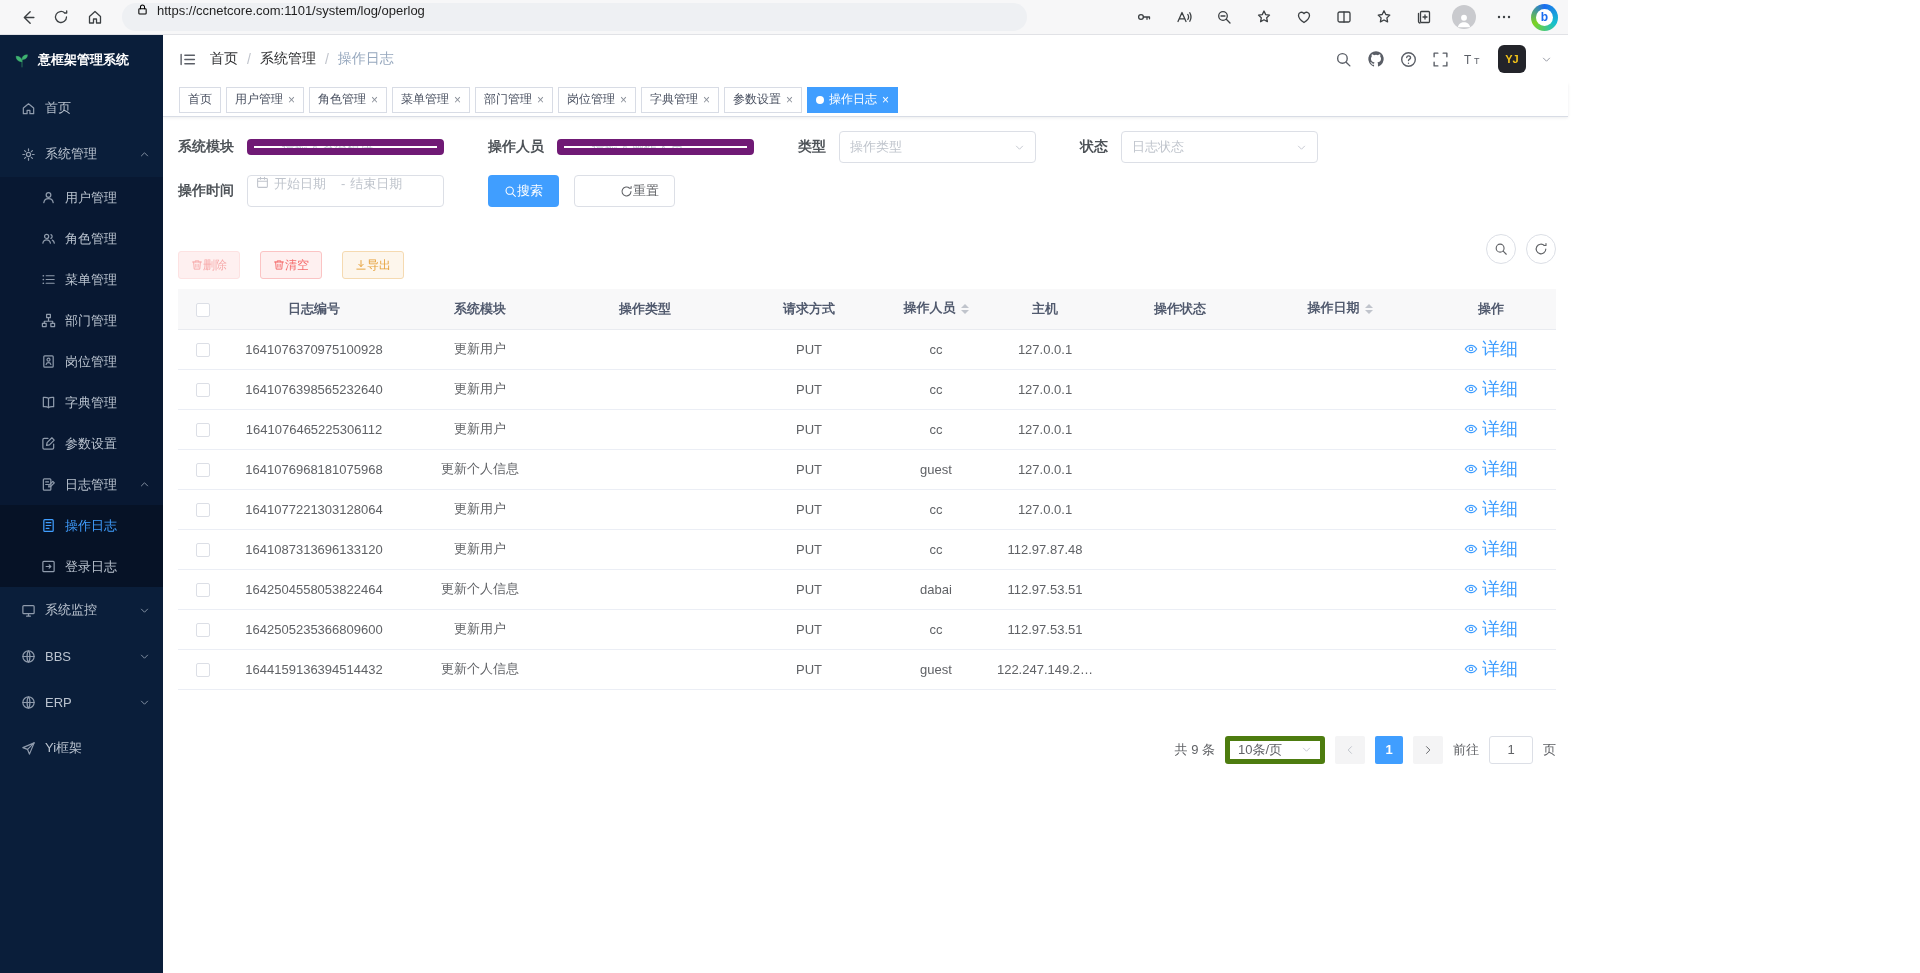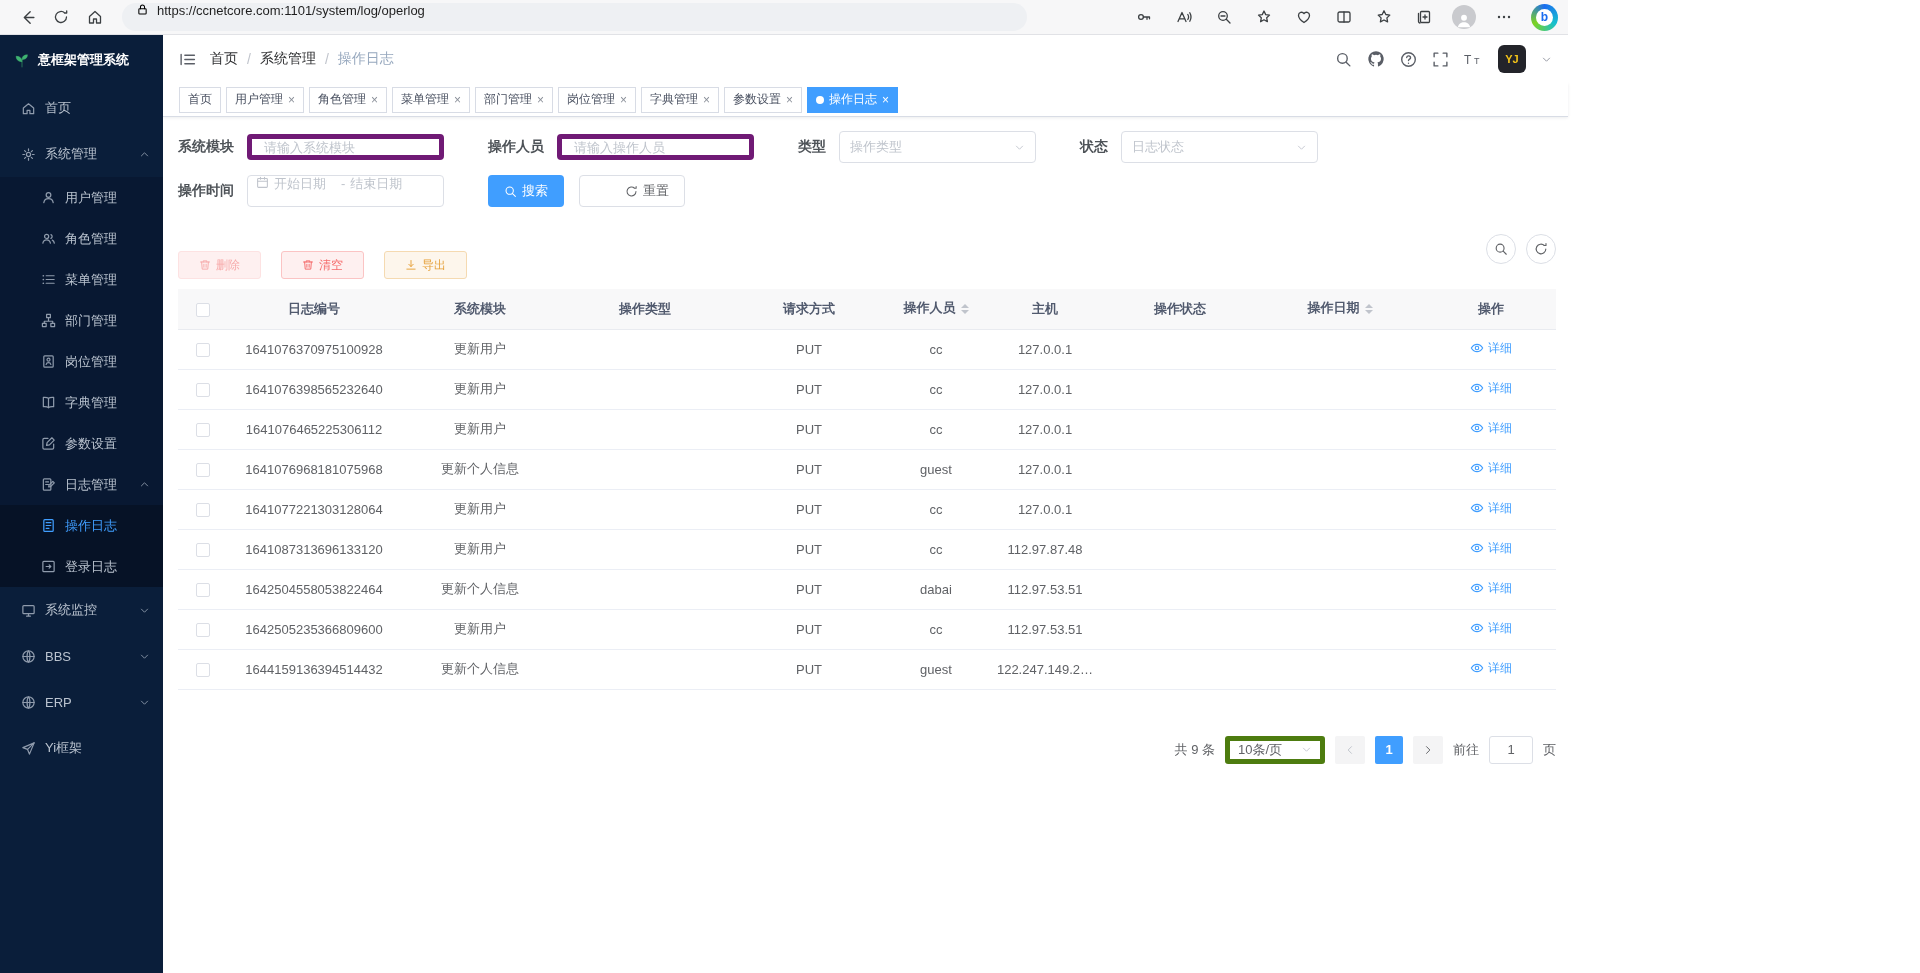--- a/index.html
+++ b/index.html
@@ -44,50 +44,50 @@
   .tab .x { font-size:12px; color:#8a8f99; line-height:1; }
   .tab.active { background:#409eff; border-color:#409eff; color:#fff; }
   .tab.active .x { color:#fff; }
   .tab .dot { width:8px; height:8px; border-radius:50%; background:#fff; display:inline-block; }
 
   
   .content { padding:14px 0 0 15px; width:1393px; }
   .frow { display:flex; align-items:center; margin-bottom:12px; }
   .fgroup { display:flex; align-items:center; margin-right:44px; }
   .flabel { font-size:14px; font-weight:700; color:#4e5358; margin-right:13px; white-space:nowrap; }
-  .tinput { width:197px; height:26px; border:5px solid #701a75; border-radius:4px; padding:0 12px; font-size:13px; color:#606266; outline:none; background:#fff; }
+  .tinput { width:197px; height:16px; border:7px solid #701a75; border-radius:4px; padding:0 28px; font-size:13px; color:#606266; outline:none; background:#fff; }
   .tinput::placeholder { color:#bfc4cc; }
   .fselect { width:197px; height:32px; border:1px solid #dcdfe6; border-radius:4px; display:flex; align-items:center; justify-content:space-between; padding:0 10px; font-size:13px; color:#bfc4cc; background:#fff; cursor:pointer; }
   .fselect .sc { color:#c0c4cc; display:flex; }
   .daterange { width:197px; height:32px; border:1px solid #dcdfe6; border-radius:4px; display:flex; align-items:flex-start; padding:0 8px; gap:5px; background:#fff; }
   .daterange .cal { color:#c0c4cc; display:flex; flex-shrink:0; }
   .dinput { width:62px; border:none; outline:none; font-size:13px; color:#606266; background:transparent; }
   .dinput::placeholder { color:#bfc4cc; }
   .dsep { color:#bfc4cc; font-size:13px; }
 
-  .btn { height:32px; display:inline-flex; align-items:center; gap:5px; padding:0 15px; border-radius:4px; font-size:13px; border:1px solid transparent; cursor:pointer; }
+  .btn { height:32px; display:inline-flex; align-items:center; padding:0 15px; border-radius:4px; font-size:13px; border:1px solid transparent; cursor:pointer; }
   .btn-primary { background:#409eff; color:#fff; }
   .btn-plain { background:#fff; border-color:#dcdfe6; color:#606266;padding-left:45px; }
-  .btn-mini { height:28px; padding:0 20px; font-size:12px; border-radius:3px;margin-top:32px; }
+  .btn-mini { height:28px; padding:0 12px; font-size:12px; border-radius:3px;margin-top:32px; }
   .btn-danger-dis { background:#fef0f0; border-color:#fde2e2; color:#f7abab; cursor:not-allowed; }
   .btn-danger { background:#fef0f0; border-color:#fbc4c4; color:#f56c6c; }
   .btn-warning { background:#fdf6ec; border-color:#f5dab1; color:#e6a23c; }
   .toolbar { display:flex; align-items:center; gap:20px; margin:6px 0 10px; }
   .circle-btn { width:30px; height:30px; border-radius:50%; border:1px solid #dcdfe6; background:#fff; color:#606266; display:flex; align-items:center; justify-content:center; cursor:pointer; }
   .toolbar-right { margin-left:auto; display:flex; gap:10px; }
 
   table.grid { width:1378px; border-collapse:collapse; table-layout:fixed; font-size:13px; color:#606266; }
   .grid th { background:#f8f8f9; height:40px; font-size:13px; font-weight:700; color:#515a6e; text-align:center; border-bottom:1px solid #e9ebf0; }
   .grid td { height:40px; text-align:center; border-bottom:1px solid #ebeef5; background:#fff; overflow:hidden; white-space:nowrap; text-overflow:ellipsis; }
   .cb { width:14px; height:14px; border:1px solid #dcdfe6; border-radius:2px; background:#fff; display:inline-block; vertical-align:middle; cursor:pointer; }
   .sorter { display:inline-flex; flex-direction:column; margin-left:5px; vertical-align:middle; }
   .sorter i { display:block; width:0; height:0; border:4px solid transparent; }
   .sorter .su { border-bottom-color:#c0c4cc; margin-bottom:2px; }
   .sorter .sd { border-top-color:#c0c4cc; }
-  .detail-link { color:#409eff; display:inline-flex; align-items:center; gap:4px; cursor:pointer; font-size:12px; }
+  .detail-link { color:#409eff; display:inline-flex; align-items:center; gap:4px; cursor:pointer; font-size:18px; }
 
   .pager { width:1378px; display:flex; align-items:center; justify-content:flex-end; gap:10px; margin-top:46px; font-size:13px; color:#606266; }
   .psel { width:100px; height:28px; border:5px solid #4d7c0f; border-radius:3px; display:flex; align-items:center; justify-content:space-between; padding:0 8px; background:#fff; cursor:pointer; }
   .psel .sc { color:#c0c4cc; display:flex; }
   .pbtn { width:30px; height:28px; border-radius:2px; background:#f4f4f5; display:flex; align-items:center; justify-content:center; color:#c0c4cc; cursor:pointer; }
   .pbtn.en { color:#606266; }
   .pnum { width:28px; height:28px; border-radius:2px; background:#409eff; color:#fff; font-weight:600; display:flex; align-items:center; justify-content:center; cursor:pointer; }
   .goto-input { width:44px; height:28px; border:1px solid #dcdfe6; border-radius:3px; text-align:center; font-size:13px; color:#606266; outline:none; }
 
   svg.ic { fill:none; stroke:currentColor; stroke-width:1.3; stroke-linecap:round; stroke-linejoin:round; }

